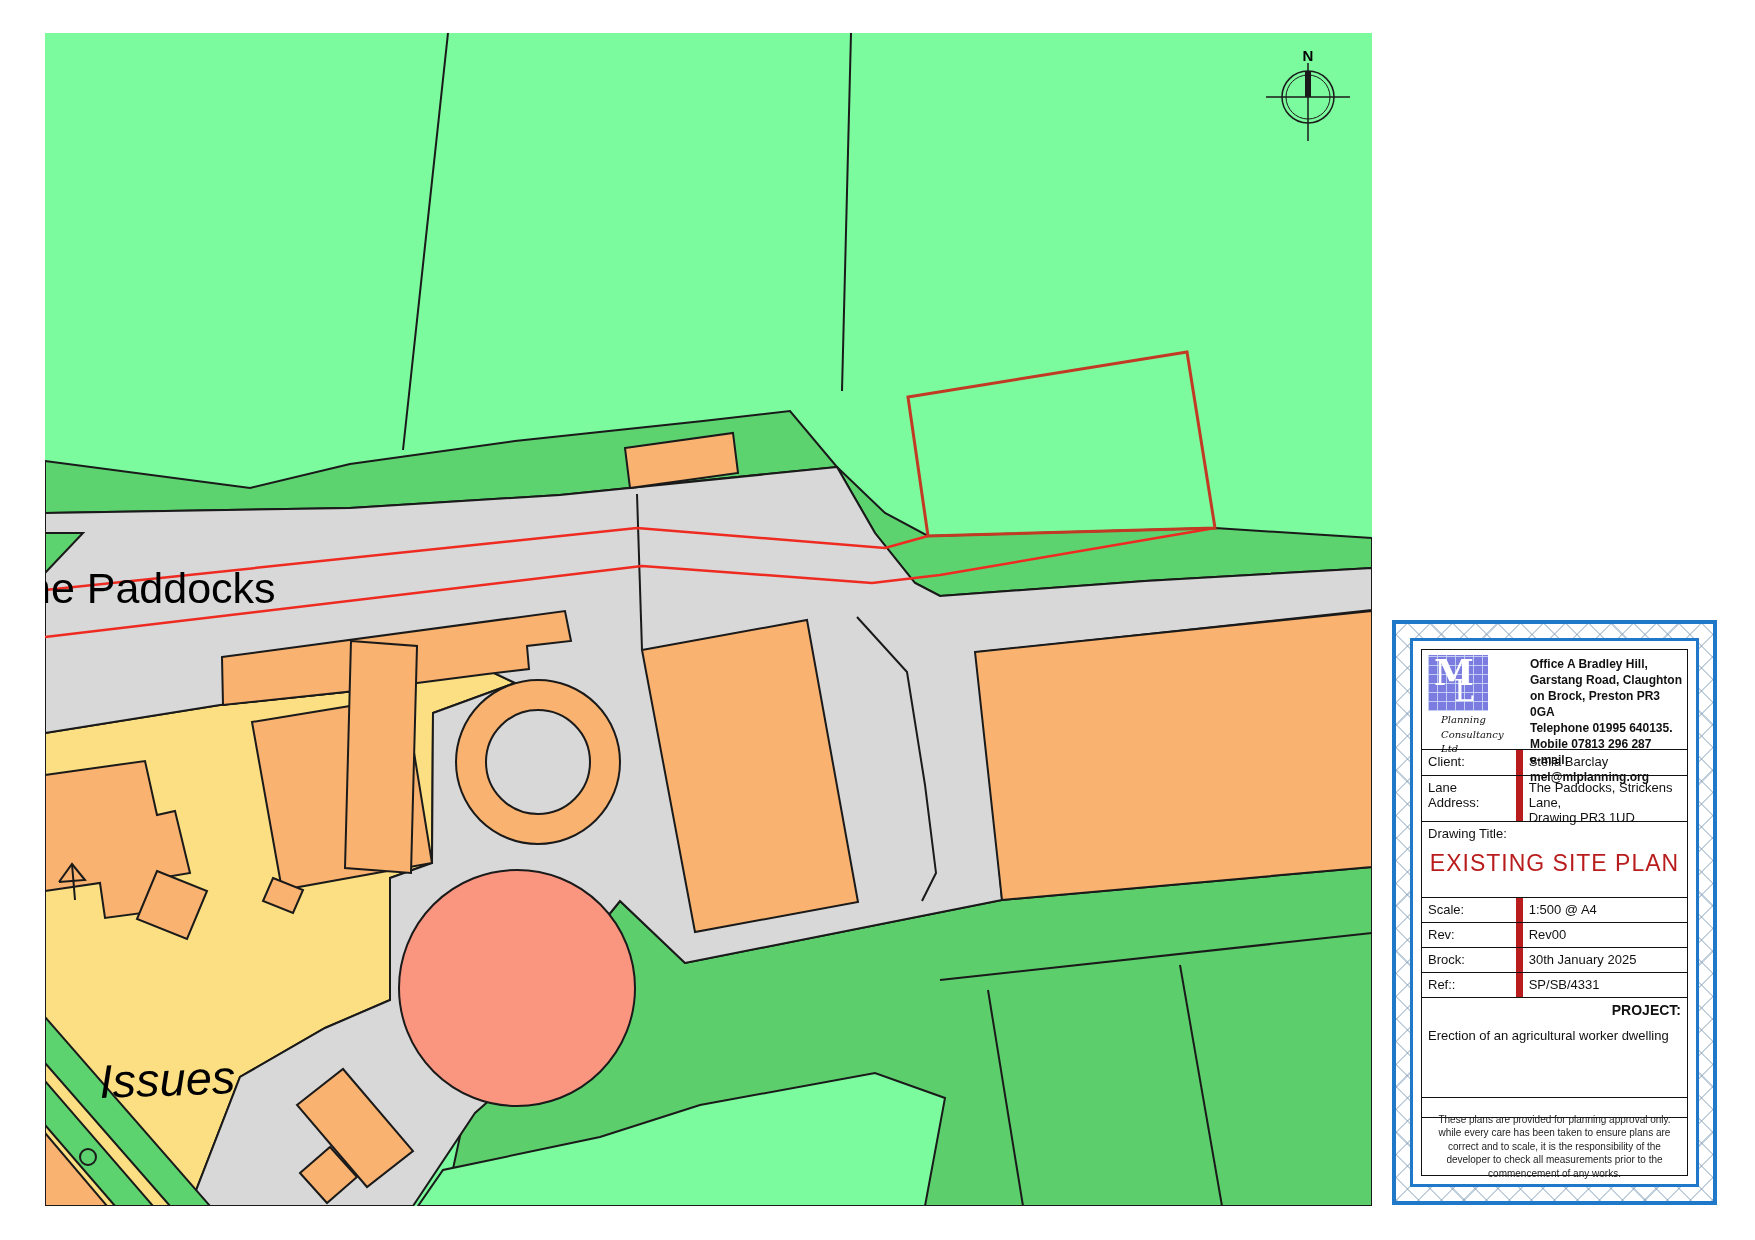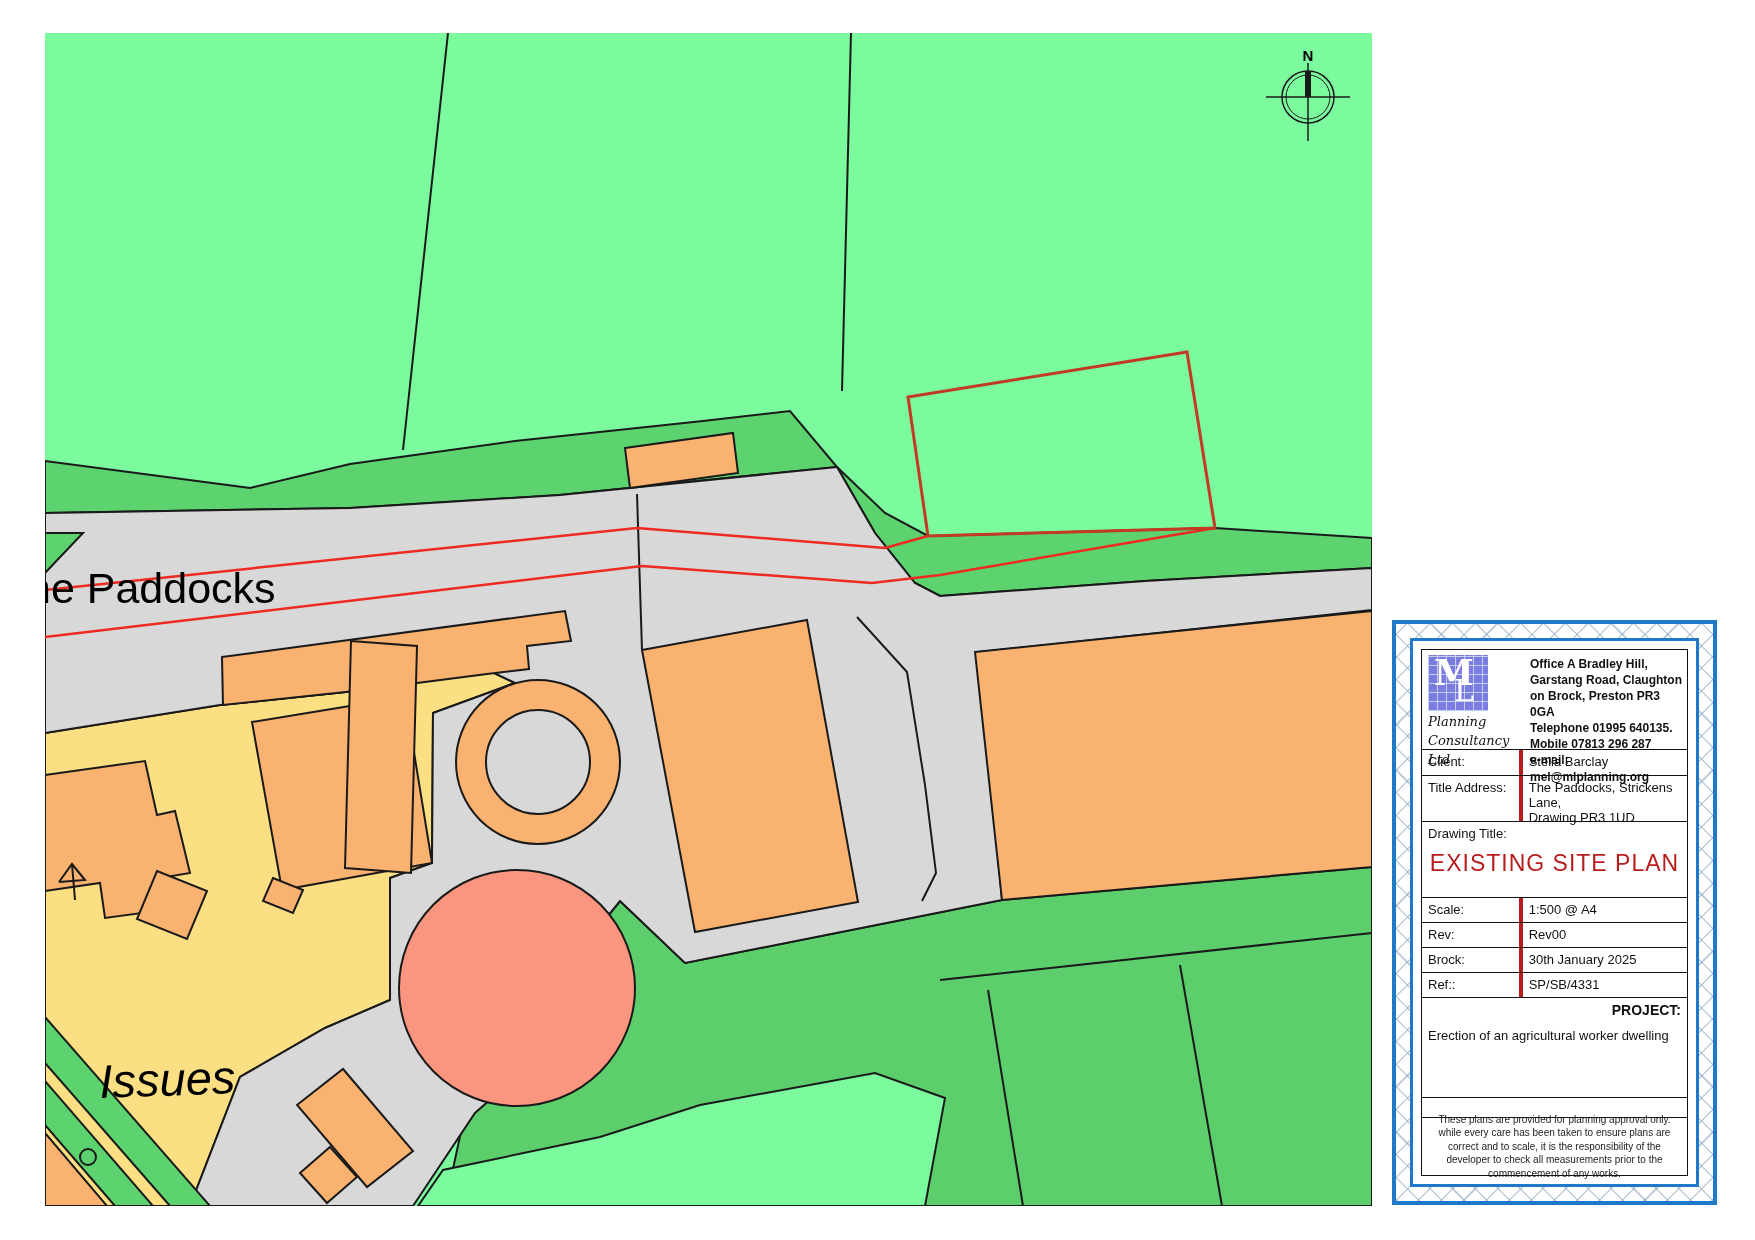--- a/index.html
+++ b/index.html
@@ -35,35 +35,35 @@
        repeating-linear-gradient(-45deg, rgba(120,150,180,.45) 0 1.5px, transparent 1.5px 16px),
        #fff;
      padding:14px;}
   .tb-inner{box-sizing:border-box;border:3px solid var(--blue);background:#fff;
      width:100%;height:100%;padding:8px;}
   .tb-table{box-sizing:border-box;border:1px solid #111;width:100%;height:100%;
      display:grid;grid-template-rows:100px 26px 46px 76px 25px 25px 25px 25px 100px 20px auto;
      font-size:13px;color:#111;}
   .tb-row{border-bottom:1px solid #111;display:flex;min-height:0;}
   .tb-row:last-child{border-bottom:none;}
-  .tb-label{width:38%;border-right:4px solid #b91c1c;padding:4px 6px;box-sizing:border-box;}
+  .tb-label{width:38%;border-right:7px solid #b91c1c;padding:4px 6px;box-sizing:border-box;}
   .tb-value{flex:1;padding:4px 6px;box-sizing:border-box;}
   .tb-logo-row{display:flex;}
   .logo-col{width:40%;padding:5px 6px;box-sizing:border-box;}
   .logo-square{width:60px;height:56px;background:
       repeating-linear-gradient(0deg, rgba(200,215,245,.9) 0 1px, transparent 1px 9px),
       repeating-linear-gradient(90deg, rgba(200,215,245,.9) 0 1px, transparent 1px 9px),
       var(--logopurple);
       position:relative;color:#fff;}
   .logo-square .m{position:absolute;left:6px;top:-4px;font-family:"DejaVu Serif",serif;
       font-size:36px;font-weight:bold;}
   .logo-square .l{position:absolute;left:26px;top:18px;font-family:"DejaVu Serif",serif;
       font-size:30px;}
-  .logo-script{font-family:"DejaVu Serif",serif;font-style:italic;font-size:13px;
-      line-height:1.45;margin-top:2px;}
+  .logo-script{font-family:"DejaVu Serif",serif;font-style:italic;font-size:10px;
+      line-height:1.45;margin-top:2px;margin-left:13px;}
   .addr-col{flex:1;padding:6px 4px 0 2px;font-size:12px;line-height:1.34;font-weight:bold;}
   .tb-drawing{display:block;padding:4px 6px;}
   .tb-drawing .big{text-align:center;font-size:23px;letter-spacing:1px;margin-top:9px;color:#b91c1c;}
   .tb-project{display:block;padding:4px 6px;}
   .tb-project .plabel{font-weight:bold;font-size:14px;text-align:right;}
   .tb-project .pvalue{margin-top:10px;font-size:13px;}
   .tb-disclaimer{display:flex;align-items:center;justify-content:center;padding:4px 10px;}
   .tb-disclaimer div{font-size:10px;line-height:1.35;text-align:center;color:#222;}
 </style>
 </head>
@@ -173,21 +173,21 @@
             <div>e-mail: mel@mlplanning.org</div>
           </div>
         </div>
 
         <div class="tb-row">
           <div class="tb-label">Client:</div>
           <div class="tb-value">Stella Barclay</div>
         </div>
 
         <div class="tb-row">
-          <div class="tb-label">Title Address:</div>
+          <div class="tb-label">Lane Address:</div>
           <div class="tb-value">
             <div>The Paddocks, Strickens Lane,</div>
             <div>Drawing PR3 1UD</div>
           </div>
         </div>
 
         <div class="tb-row tb-drawing">
           <div>Drawing Title:</div>
           <div class="big">EXISTING SITE PLAN</div>
         </div>

